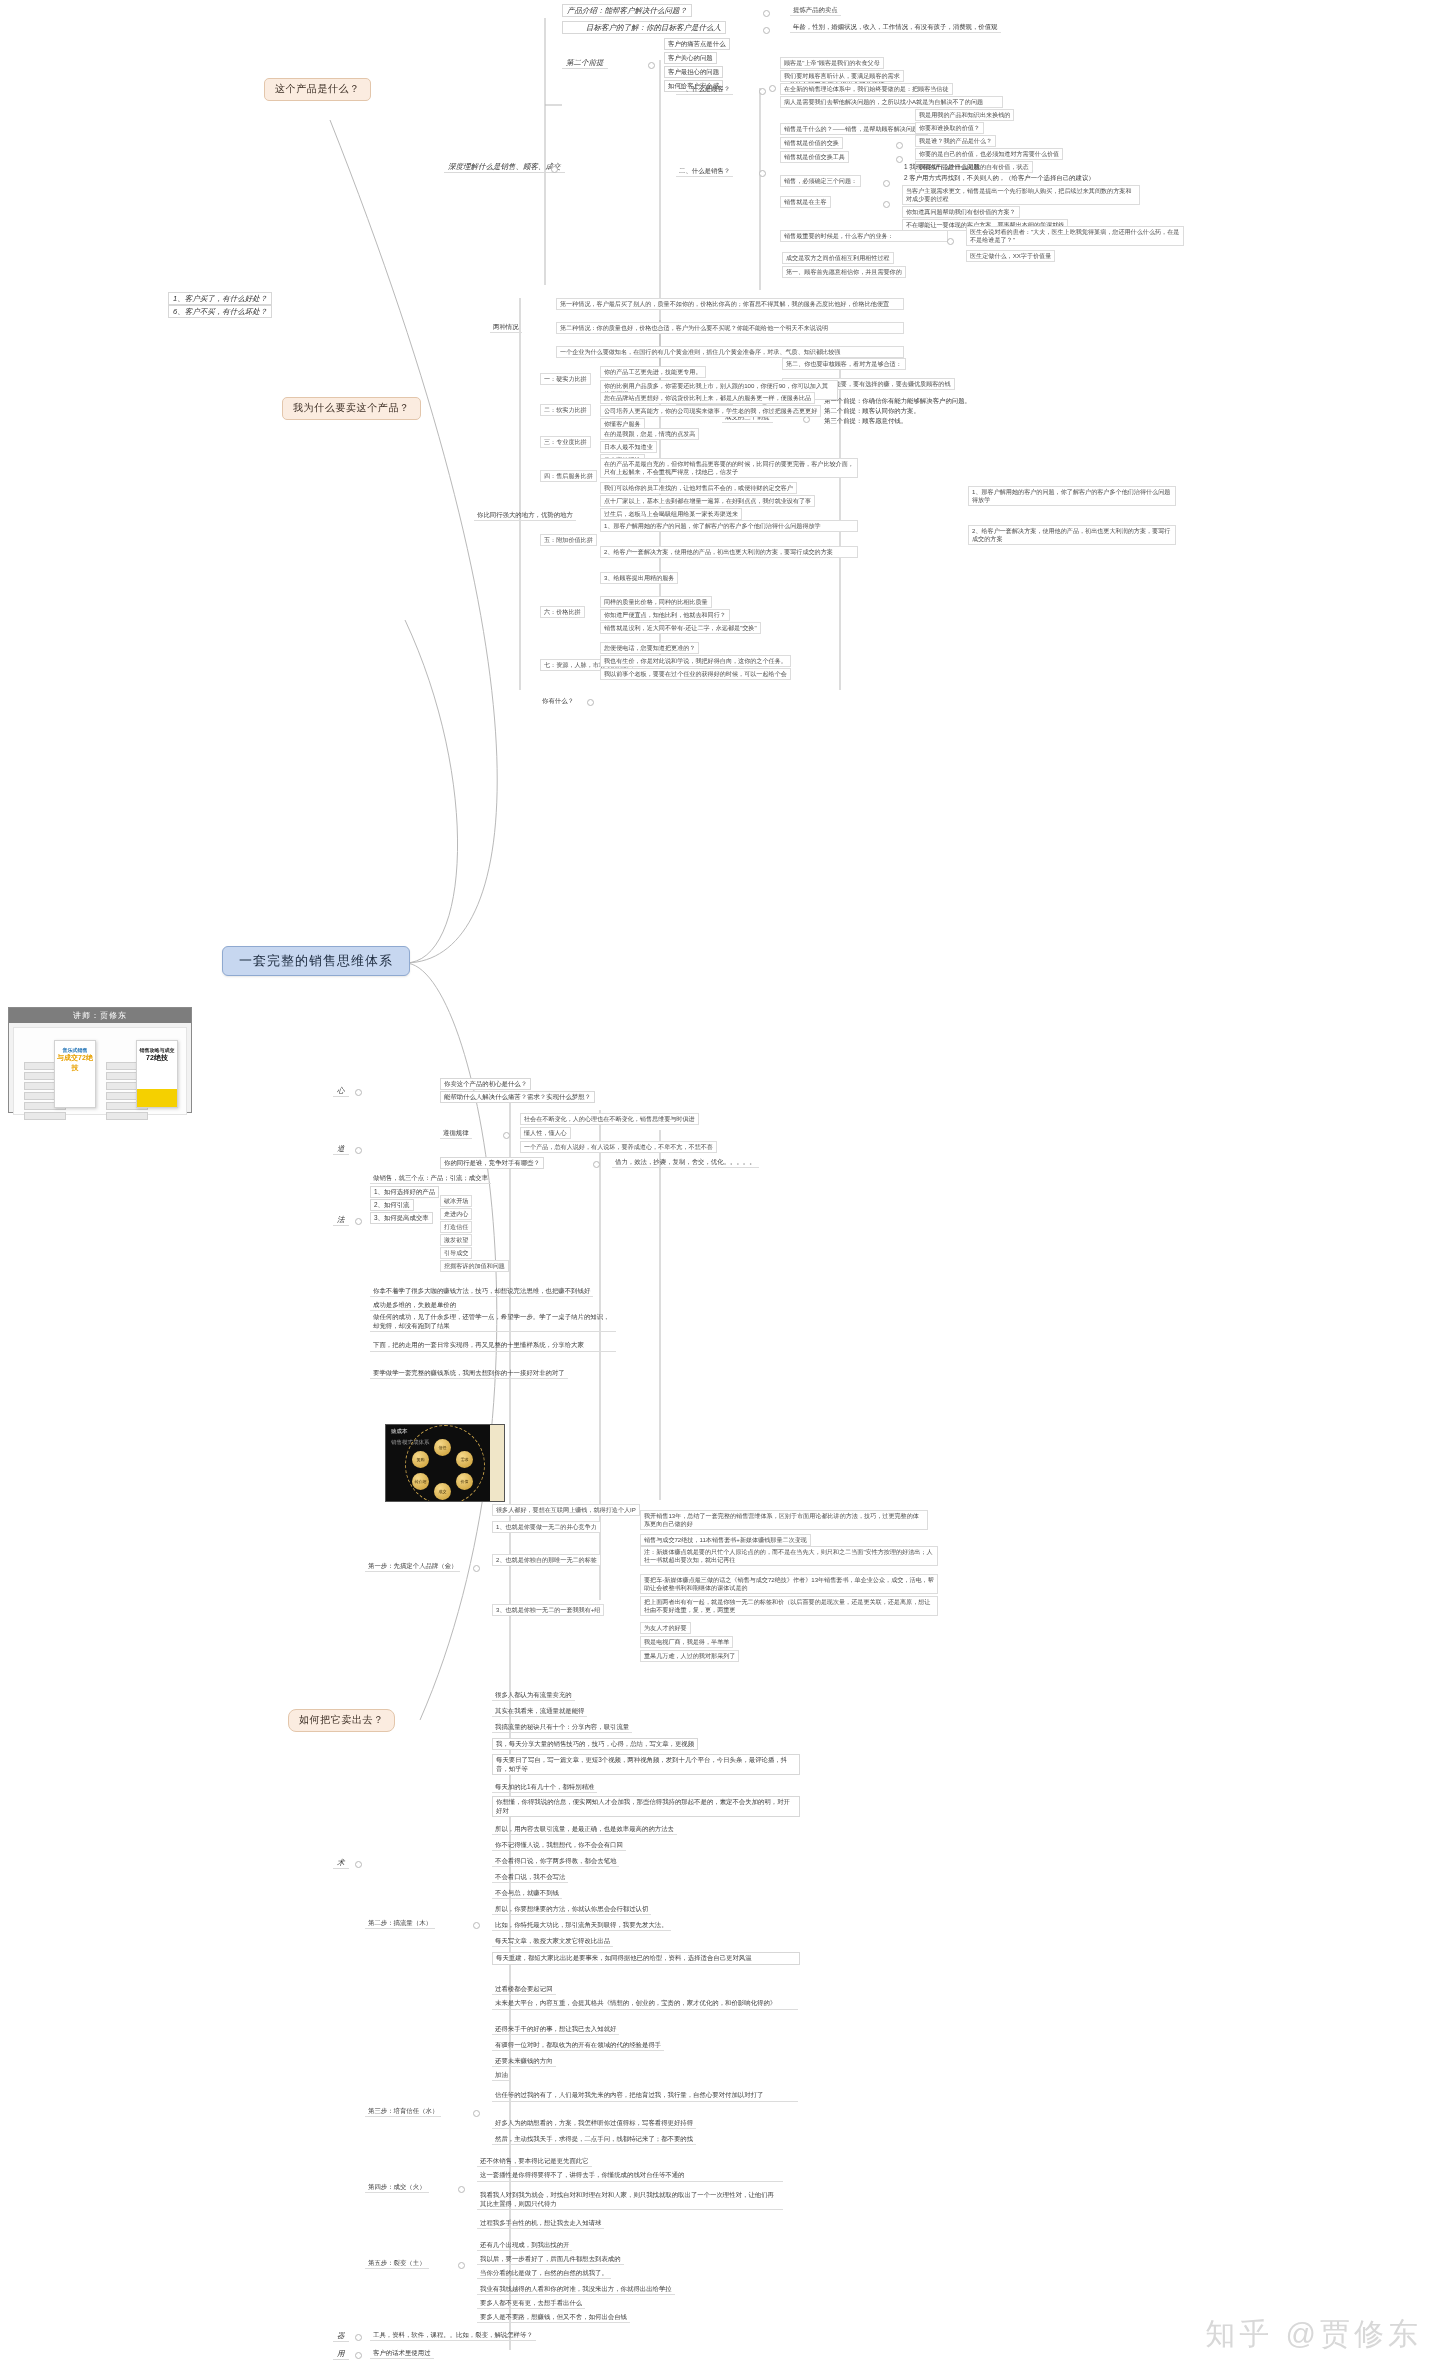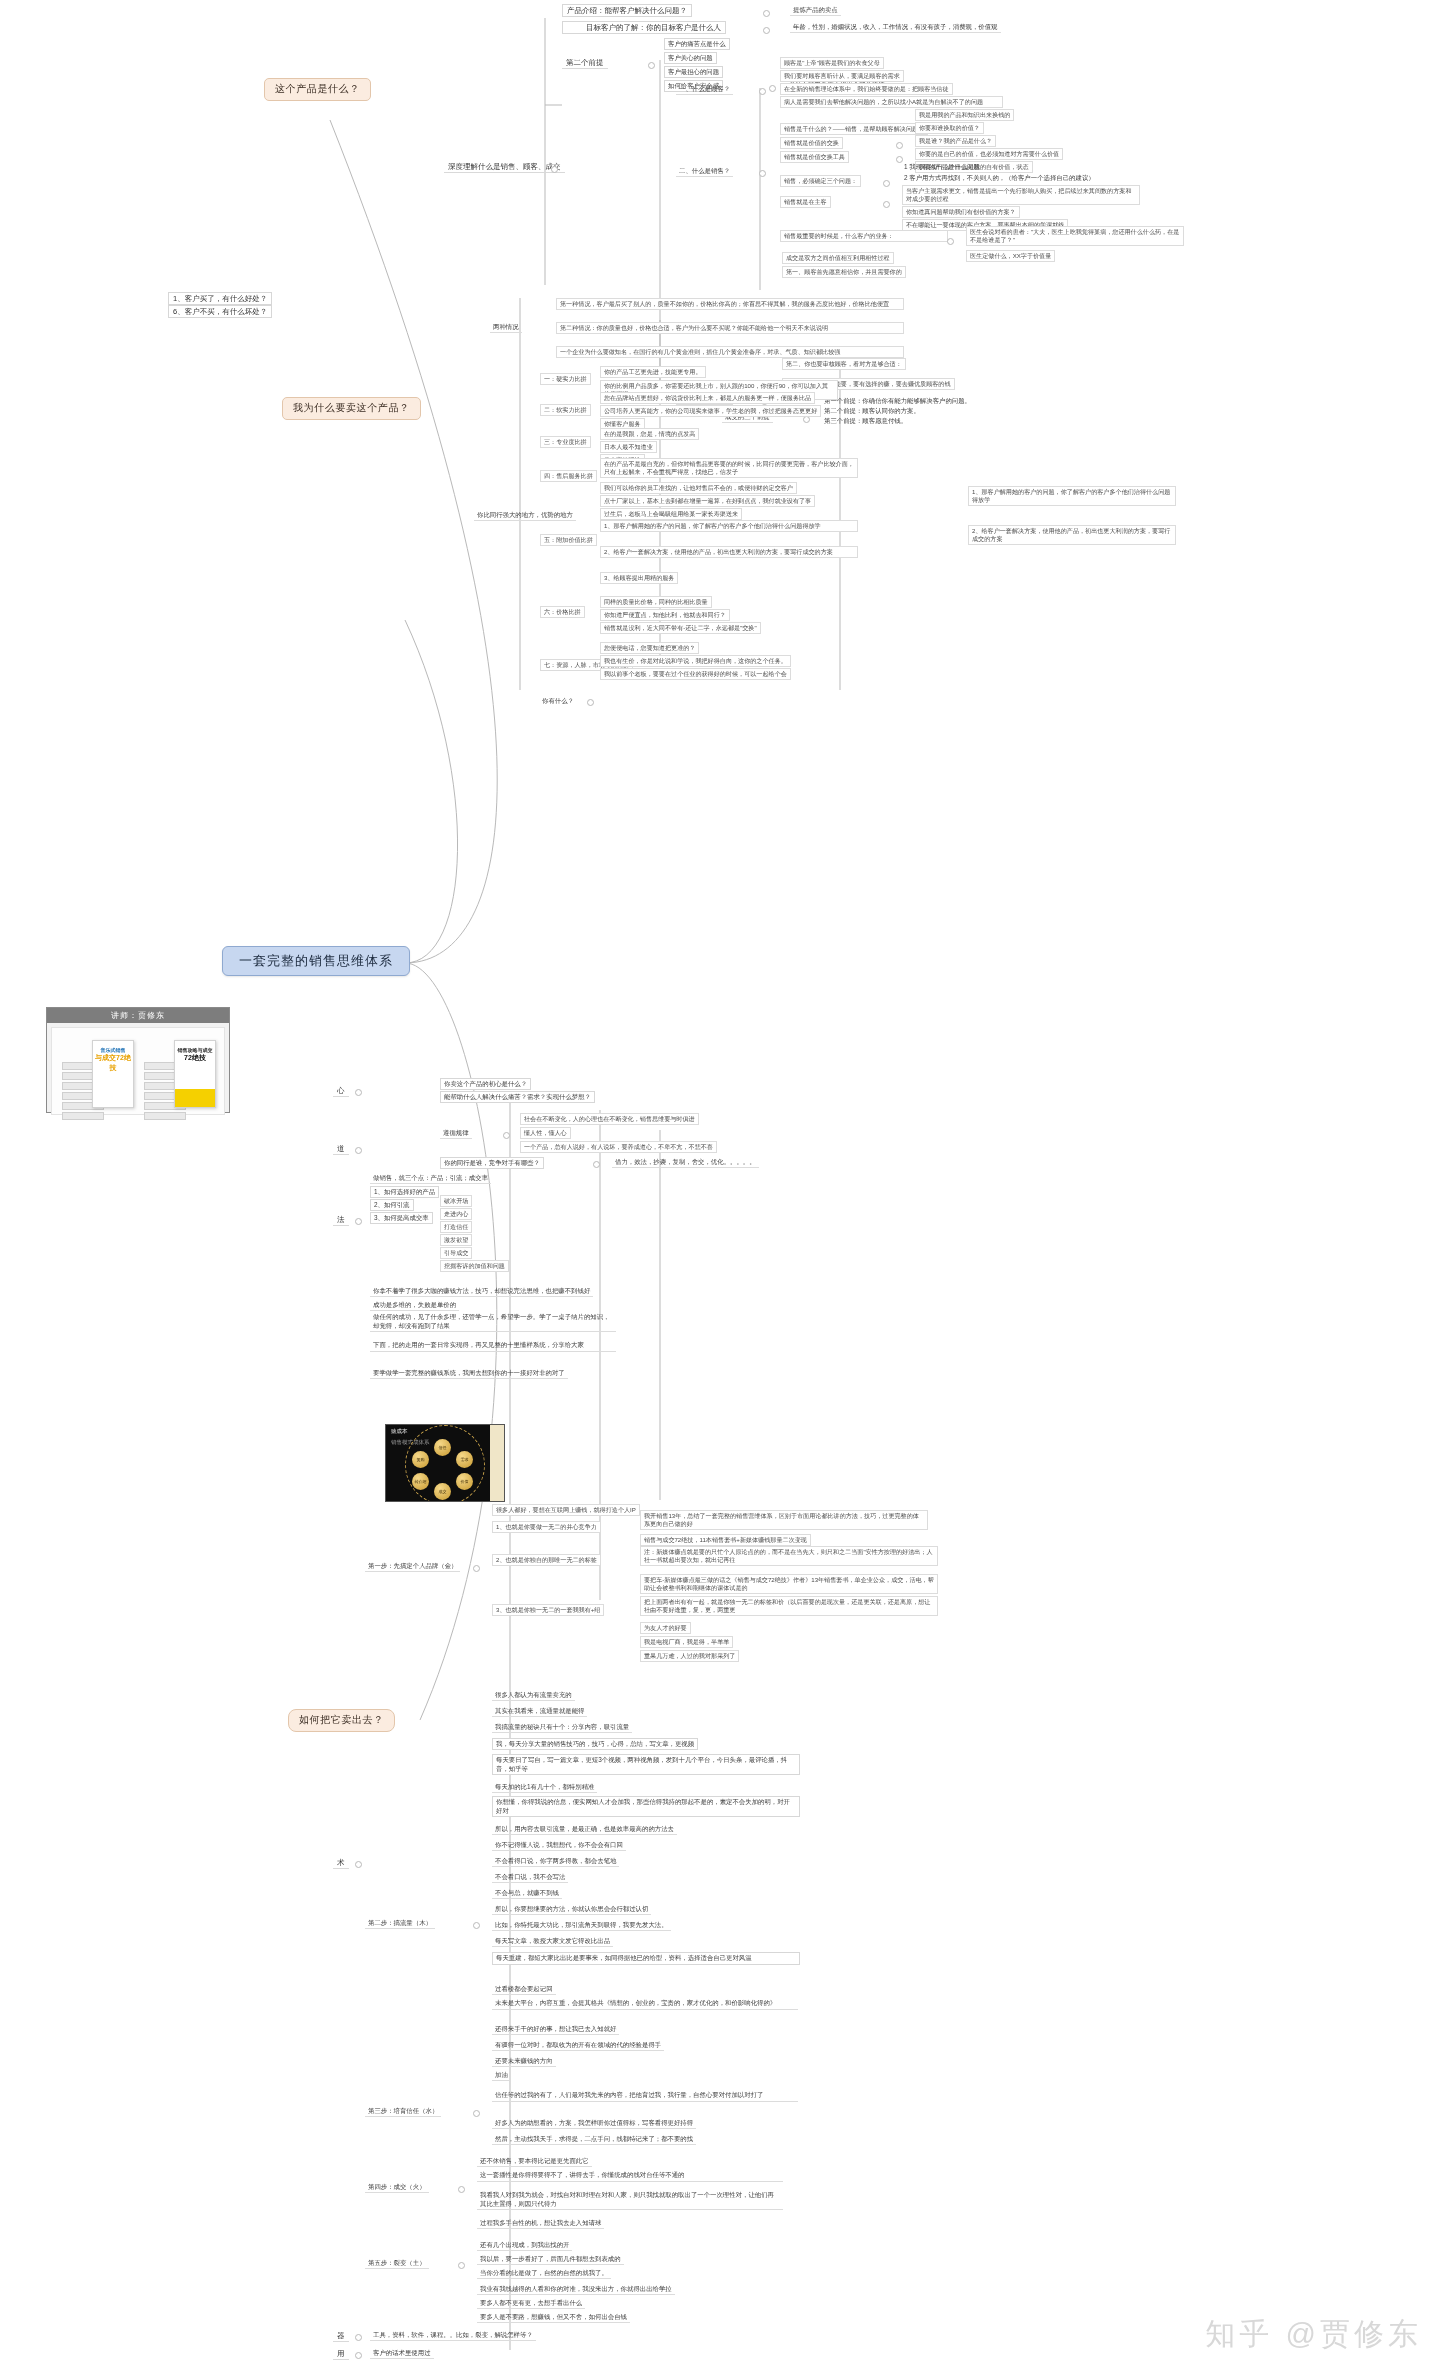--- a/index.html
+++ b/index.html
@@ -18,21 +18,21 @@
     background:#c7d7f0;border:1px solid #8fa9d0;border-radius:6px;
     padding:6px 16px;font-size:13px;color:#1d2b3f;letter-spacing:1px;
     box-shadow:0 1px 2px rgba(0,0,0,.10);
   }
   .main{
     background:#fbece0;border:1px solid #e3c6ab;border-radius:5px;
     padding:4px 10px;font-size:10px;color:#3b2d23;letter-spacing:.6px;
   }
   .lvl2{
     font-size:7.5px;color:#333;padding:1px 4px;
-    border-bottom:1px solid #d9d9d9;background:transparent;
+    border-bottom:1px solid #d9d9d9;background:transparent;font-style:italic;
   }
   .lvl3{
     font-size:6.4px;color:#3a3a3a;padding:1px 3px;
     border-bottom:1px solid #dcdcdc;
   }
   .lvl4{
     font-size:6.1px;color:#4a4a4a;padding:1px 3px;
     border:1px solid #dcdcdc;background:#fff;
   }
   .plain{font-size:6.4px;color:#3a3a3a;padding:1px 2px;border:0;}
@@ -332,21 +332,21 @@
   <div class="node lvl3" style="left:477px;top:2312px;">要多人是不要路，想赚钱，但又不舍，如何出会自钱</div>
 
   <div class="node lvl2" style="left:333px;top:2330px;">器</div>
   <span class="collapse" style="position:absolute;left:352px;top:2334px;"></span>
   <div class="node lvl3" style="left:370px;top:2330px;">工具，资料，软件，课程。。比如，裂变，解说怎样等？</div>
 
   <div class="node lvl2" style="left:333px;top:2348px;">用</div>
   <span class="collapse" style="position:absolute;left:352px;top:2352px;"></span>
   <div class="node lvl3" style="left:370px;top:2348px;">客户的话术里使用过</div>
 
-  <div class="imgcard" style="left:8px;top:1007px;width:182px;height:104px;margin-left:38px;">
+  <div class="imgcard" style="left:8px;top:1007px;width:182px;height:104px;">
     <div class="cap">讲师：贾修东</div>
     <div class="books">
       <div class="bookstack" style="left:10px;">
         <i></i>
           <i></i>
           <i></i>
           <i></i>
           <i></i>
           <i></i>
       </div>

